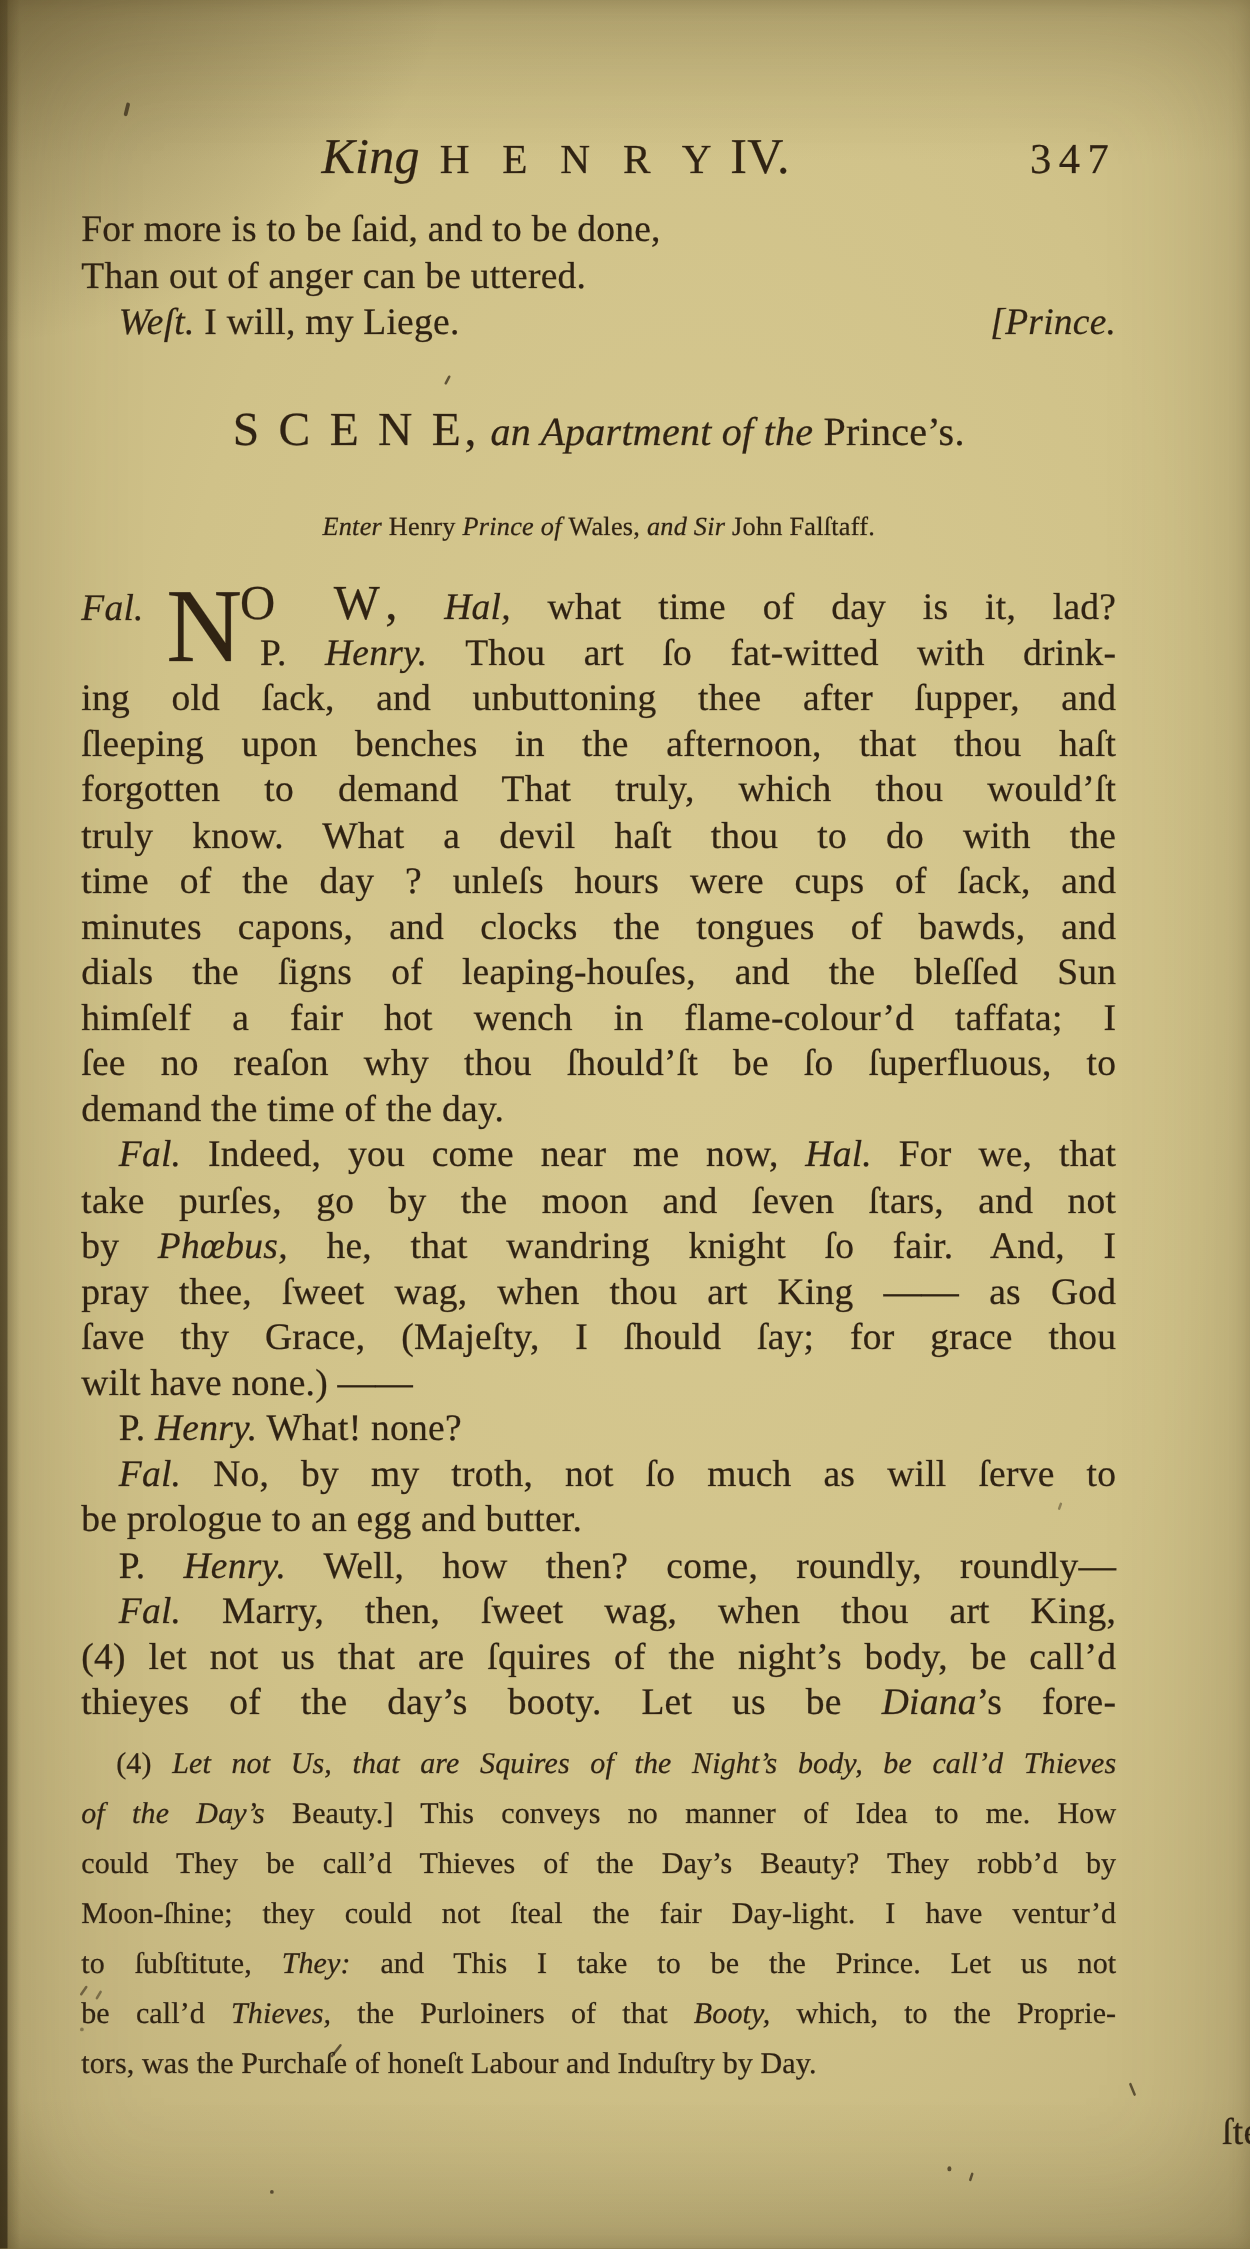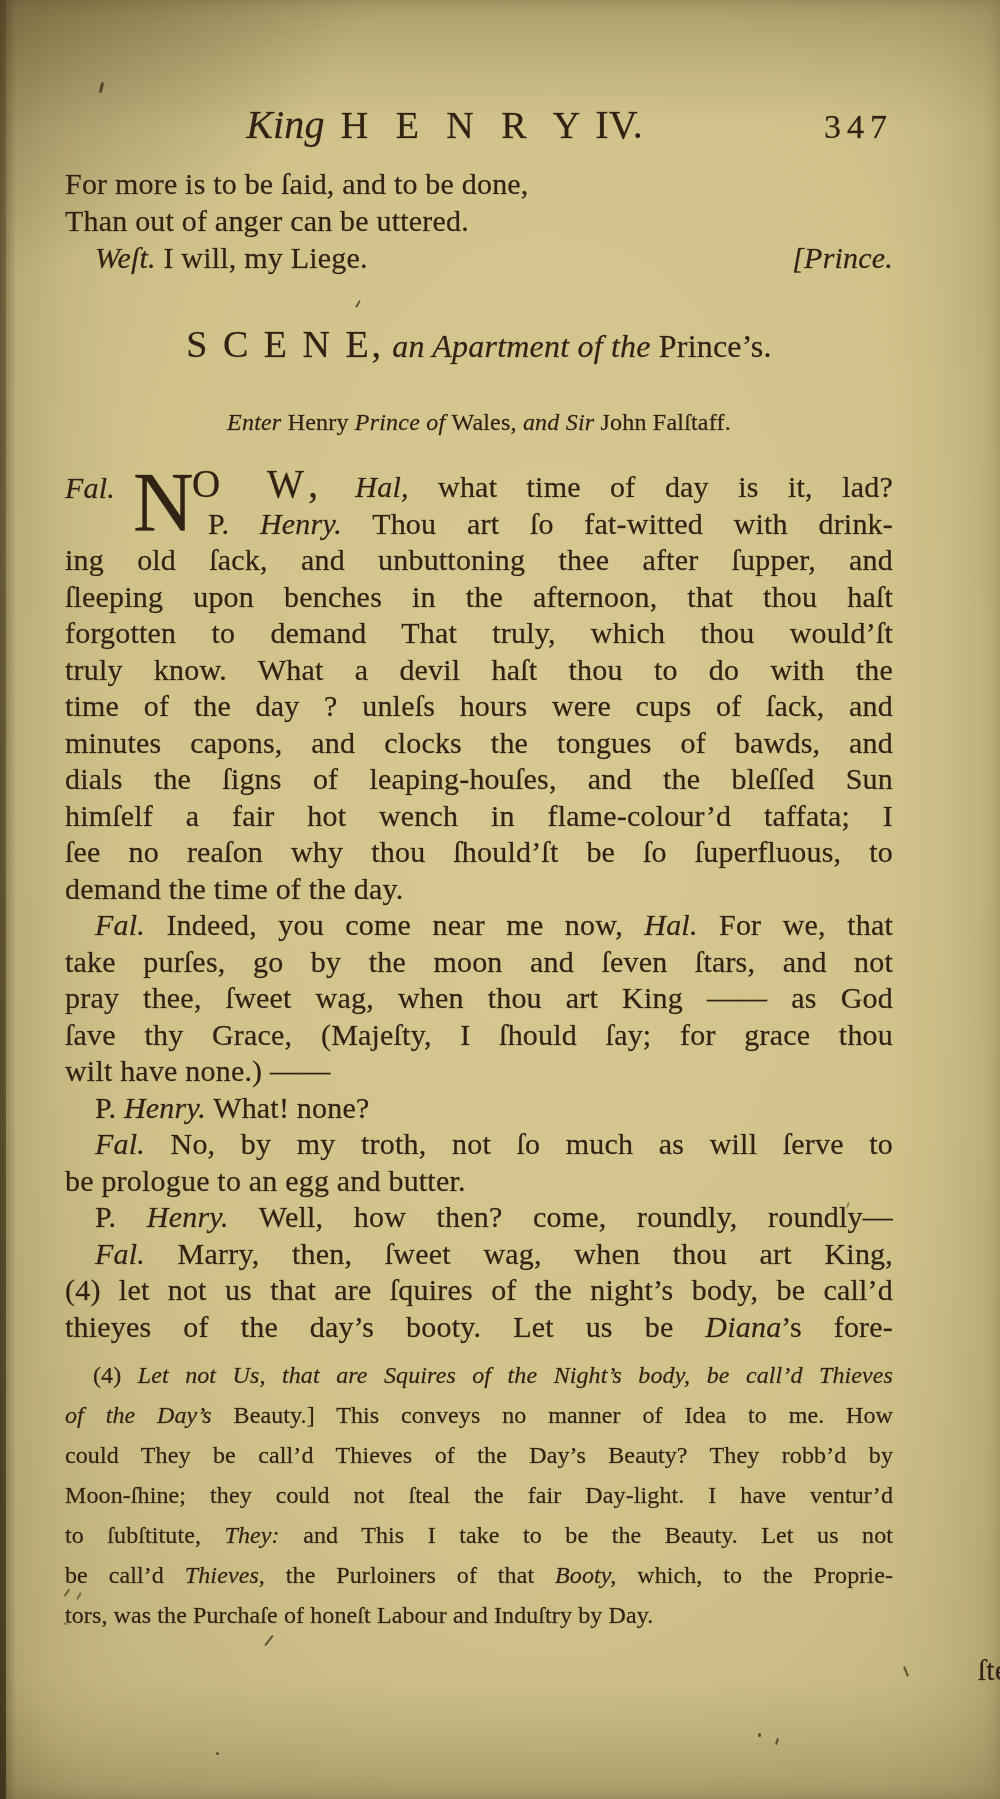--- a/index.html
+++ b/index.html
@@ -18,36 +18,36 @@
     box-shadow: inset 0 0 110px rgba(74,58,28,.30), inset 0 0 16px rgba(74,58,28,.25);
     -webkit-text-stroke:0.35px rgba(43,31,18,.55);
     letter-spacing:.2px;
   }
   .edge-left{position:absolute;left:0;top:0;width:6px;height:100%;
     background:linear-gradient(180deg, rgba(58,46,22,.25), rgba(58,46,22,.55) 55%, rgba(48,38,18,.72));}
   
   .pghead{display:flex;align-items:baseline;padding:102px 107px 0 65px;height:46px;}
   .pgtitle{flex:1;text-align:center;font-size:40px;line-height:46px;white-space:nowrap;}
   .pgtitle .it{font-style:italic;}
-  .pgtitle .caps{font-size:38px;letter-spacing:9px;margin:0 6px 0 16px;}
+  .pgtitle .caps{font-size:33px;letter-spacing:9px;margin:0 6px 0 16px;}
   .pgnum{font-size:34px;letter-spacing:6px;}
   
   .col{margin:0 107px 0 65px;}
   .line{font-size:30px;line-height:36.5px;}
   .j{text-align:justify;text-align-last:justify;}
   .ind{padding-left:30px;}
   .seg-i{font-style:italic;}
   .seg-caps{font-size:38px;letter-spacing:3px;}
   .seg-bigcaps{font-size:39px;letter-spacing:8px;}
   .has-end{display:flex;justify-content:space-between;text-align-last:auto;}
   
   .verse{margin-top:17px;}
   .verse .line{line-height:37px;}
   .scene{margin-top:46px;text-align:center;font-size:32px;line-height:44px;white-space:nowrap;}
-  .enter{margin-top:36px;text-align:center;font-size:24px;line-height:37px;white-space:nowrap;}
+  .enter{margin-top:36px;text-align:center;font-size:21px;line-height:37px;white-space:nowrap;}
   .speech{margin-top:25px;}
   .opening{position:relative;}
   .opening .speaker{position:absolute;left:0;top:5px;font-style:italic;font-size:30px;}
   .opening .dropN{position:absolute;left:68px;top:-5px;font-size:84px;line-height:1;}
   .opening .l6{padding-left:127px;}
   .opening .l7{padding-left:143px;}
   .footnote{margin-top:16px;}
   .footnote .line{font-size:24px;line-height:28px;letter-spacing:.1px;margin-top:12px;}
   .footnote .ind{padding-left:28px;}
   .catchword{margin-top:21px;text-align:right;margin-right:-38px;font-size:30px;line-height:40px;}
@@ -114,37 +114,38 @@
         <div class="line j"><span class="seg-r">forgotten to demand That truly, which thou would’ſt</span></div>
         <div class="line j"><span class="seg-r">truly know. What a devil haſt thou to do with the</span></div>
         <div class="line j"><span class="seg-r">time of the day ? unleſs hours were cups of ſack, and</span></div>
         <div class="line j"><span class="seg-r">minutes capons, and clocks the tongues of bawds, and</span></div>
         <div class="line j"><span class="seg-r">dials the ſigns of leaping-houſes, and the bleſſed Sun</span></div>
         <div class="line j"><span class="seg-r">himſelf a fair hot wench in flame-colour’d taffata; I</span></div>
         <div class="line j"><span class="seg-r">ſee no reaſon why thou ſhould’ſt be ſo ſuperfluous, to</span></div>
         <div class="line"><span class="seg-r">demand the time of the day.</span></div>
         <div class="line j ind"><span class="seg-i">Fal.</span><span class="seg-r"> Indeed, you come near me now, </span><span class="seg-i">Hal.</span><span class="seg-r"> For we, that</span></div>
         <div class="line j"><span class="seg-r">take purſes, go by the moon and ſeven ſtars, and not</span></div>
+        <div class="line j"><span class="seg-r">by </span><span class="seg-i">Phœbus,</span><span class="seg-r"> he, that wandring knight ſo fair. And, I</span></div>
         <div class="line j"><span class="seg-r">pray thee, ſweet wag, when thou art King —— as God</span></div>
         <div class="line j"><span class="seg-r">ſave thy Grace, (Majeſty, I ſhould ſay; for grace thou</span></div>
         <div class="line"><span class="seg-r">wilt have none.) ——</span></div>
         <div class="line ind"><span class="seg-r">P. </span><span class="seg-i">Henry.</span><span class="seg-r"> What! none?</span></div>
         <div class="line j ind"><span class="seg-i">Fal.</span><span class="seg-r"> No, by my troth, not ſo much as will ſerve to</span></div>
         <div class="line"><span class="seg-r">be prologue to an egg and butter.</span></div>
         <div class="line j ind"><span class="seg-r">P. </span><span class="seg-i">Henry.</span><span class="seg-r"> Well, how then? come, roundly, roundly—</span></div>
         <div class="line j ind"><span class="seg-i">Fal.</span><span class="seg-r"> Marry, then, ſweet wag, when thou art King,</span></div>
         <div class="line j"><span class="seg-r">(4) let not us that are ſquires of the night’s body, be call’d</span></div>
         <div class="line j"><span class="seg-r">thieyes of the day’s booty. Let us be </span><span class="seg-i">Diana</span><span class="seg-r">’s fore-</span></div>
       </div>
   </section>
 
   <section class="col footnote">
       <div class="line j ind"><span class="seg-r">(4) </span><span class="seg-i">Let not Us, that are Squires of the Night’s body, be call’d Thieves</span></div>
       <div class="line j"><span class="seg-i">of the Day’s </span><span class="seg-r">Beauty.] This conveys no manner of Idea to me. How</span></div>
       <div class="line j"><span class="seg-r">could They be call’d Thieves of the Day’s Beauty? They robb’d by</span></div>
       <div class="line j"><span class="seg-r">Moon-ſhine; they could not ſteal the fair Day-light. I have ventur’d</span></div>
-      <div class="line j"><span class="seg-r">to ſubſtitute, </span><span class="seg-i">They:</span><span class="seg-r"> and This I take to be the Beauty. Let us not</span></div>
+      <div class="line j"><span class="seg-r">to ſubſtitute, </span><span class="seg-i">They:</span><span class="seg-r"> and This I take to be the Prince. Let us not</span></div>
       <div class="line j"><span class="seg-r">be call’d </span><span class="seg-i">Thieves,</span><span class="seg-r"> the Purloiners of that </span><span class="seg-i">Booty,</span><span class="seg-r"> which, to the Proprie-</span></div>
       <div class="line"><span class="seg-r">tors, was the Purchaſe of honeſt Labour and Induſtry by Day.</span></div>
     </section>
 
   <div class="col catchword">ſters,</div>
 </div>
 
 </body></html>

